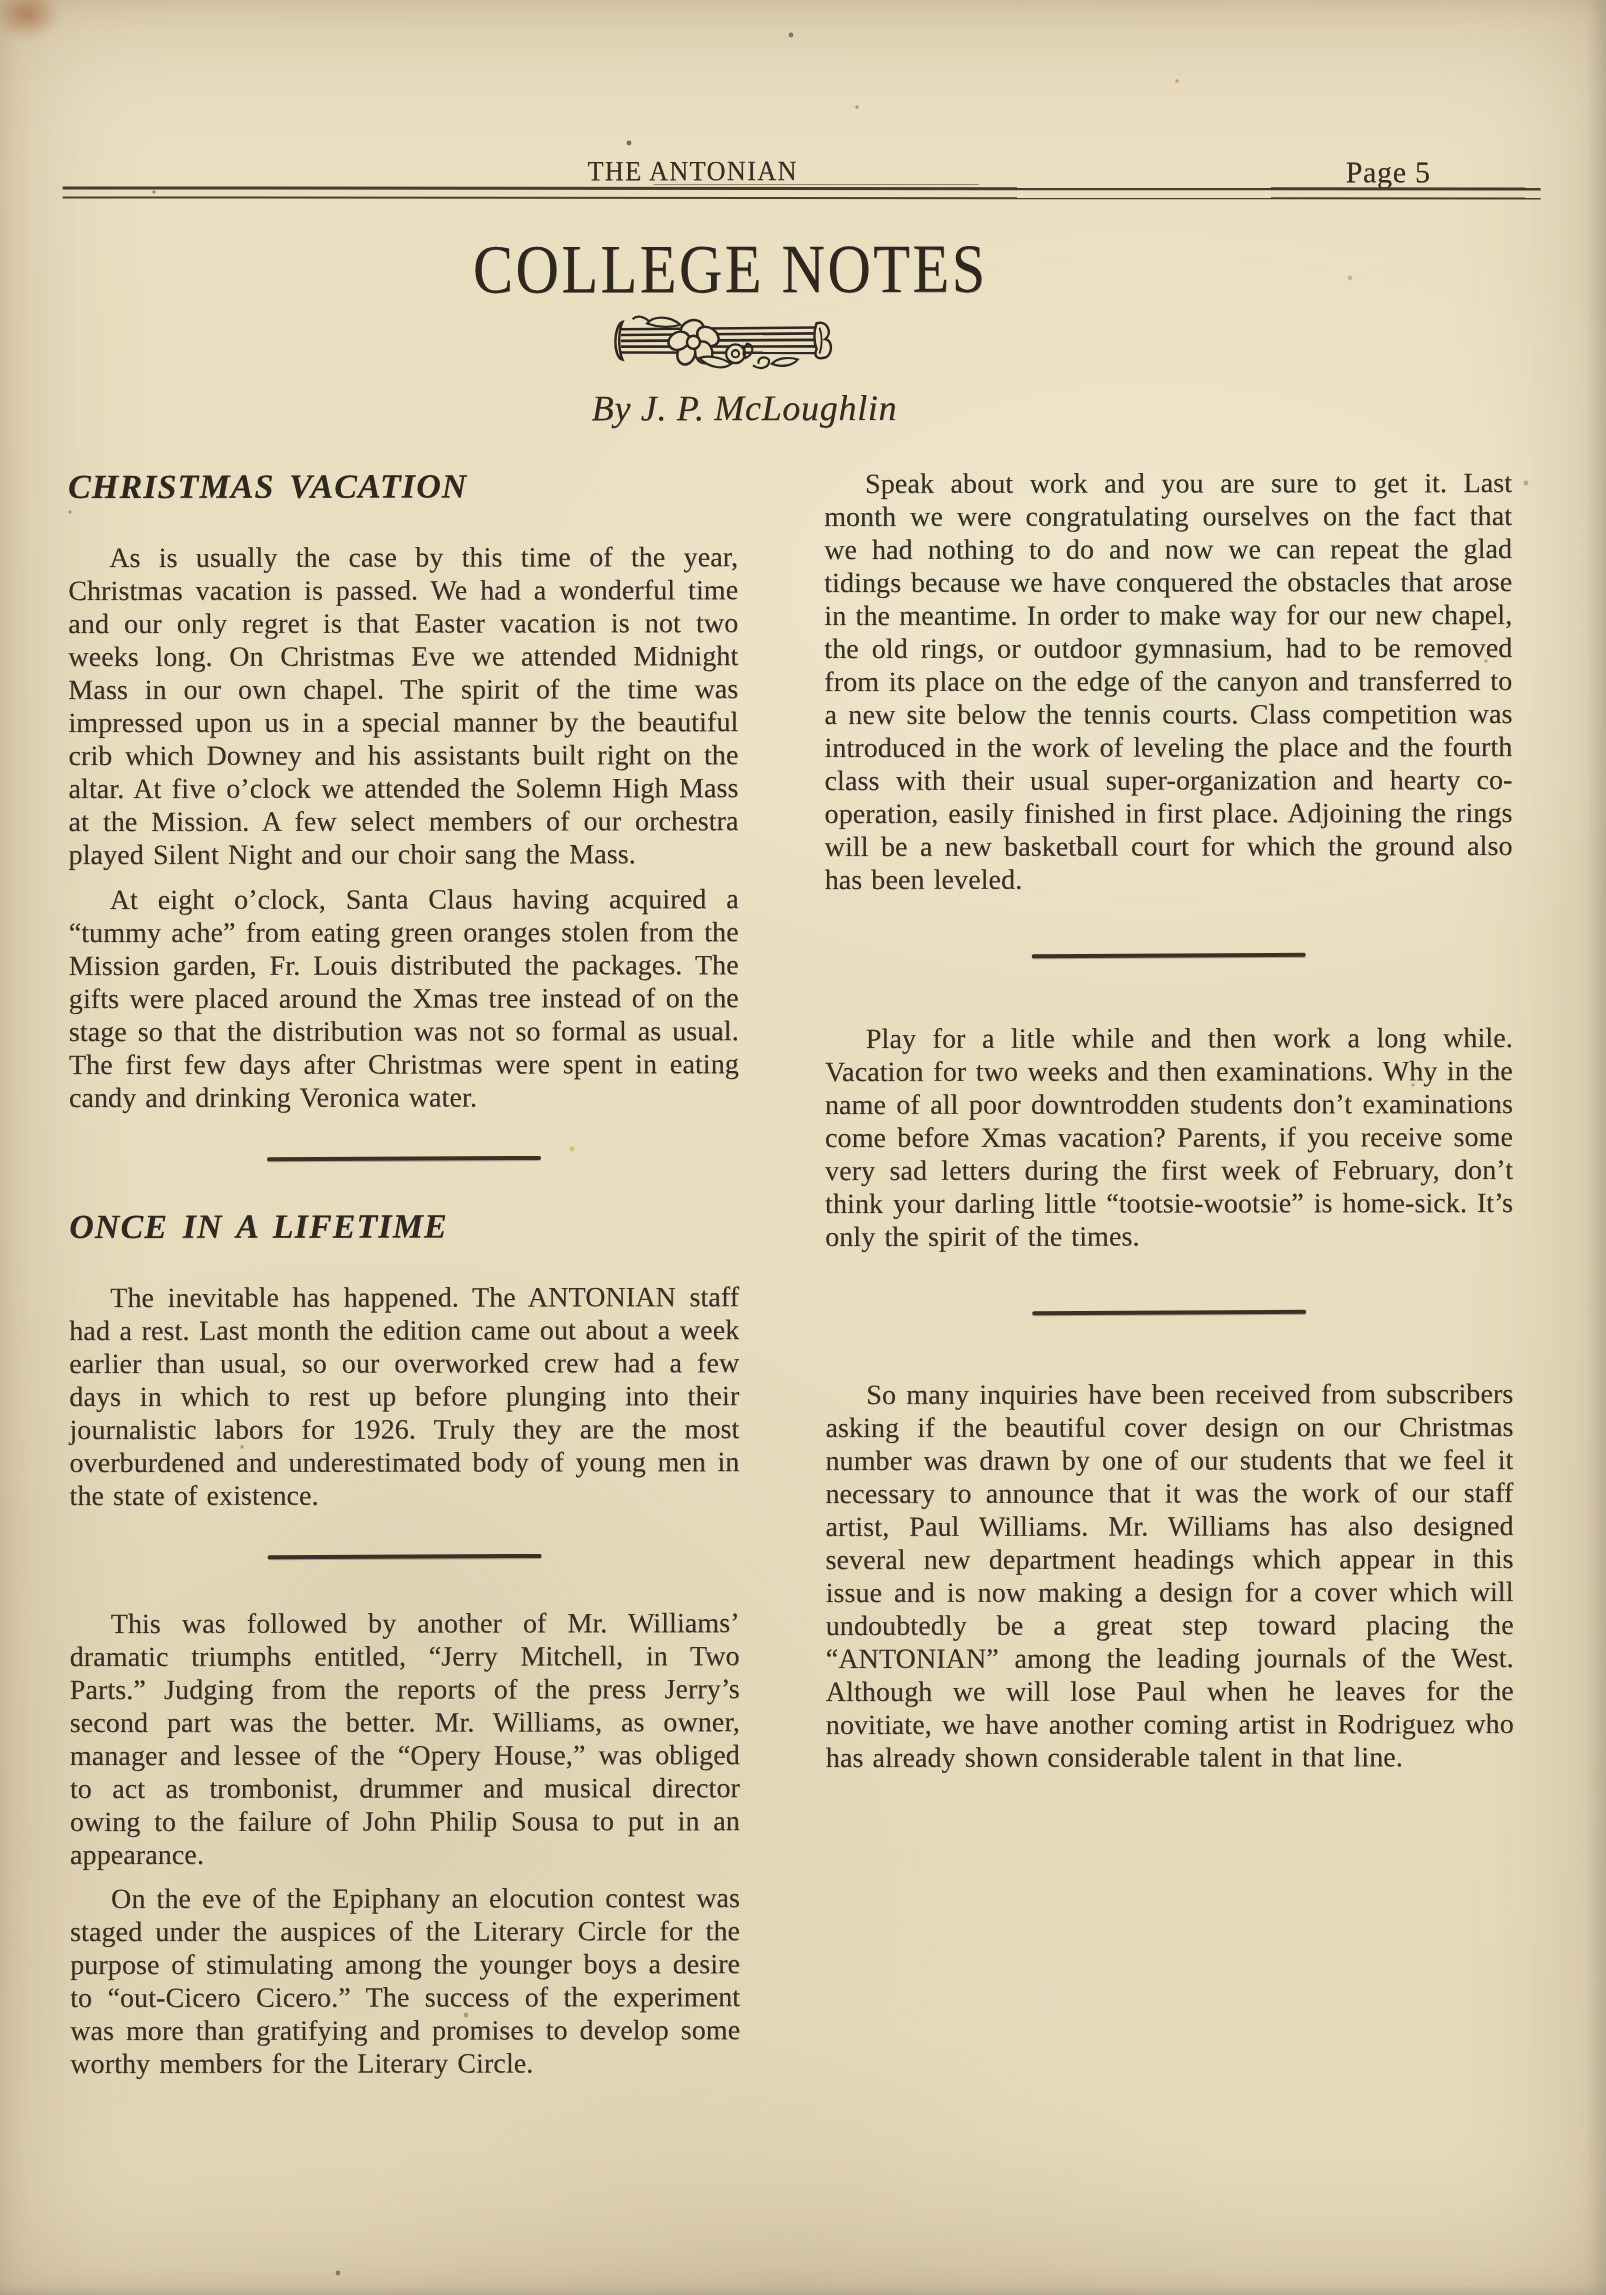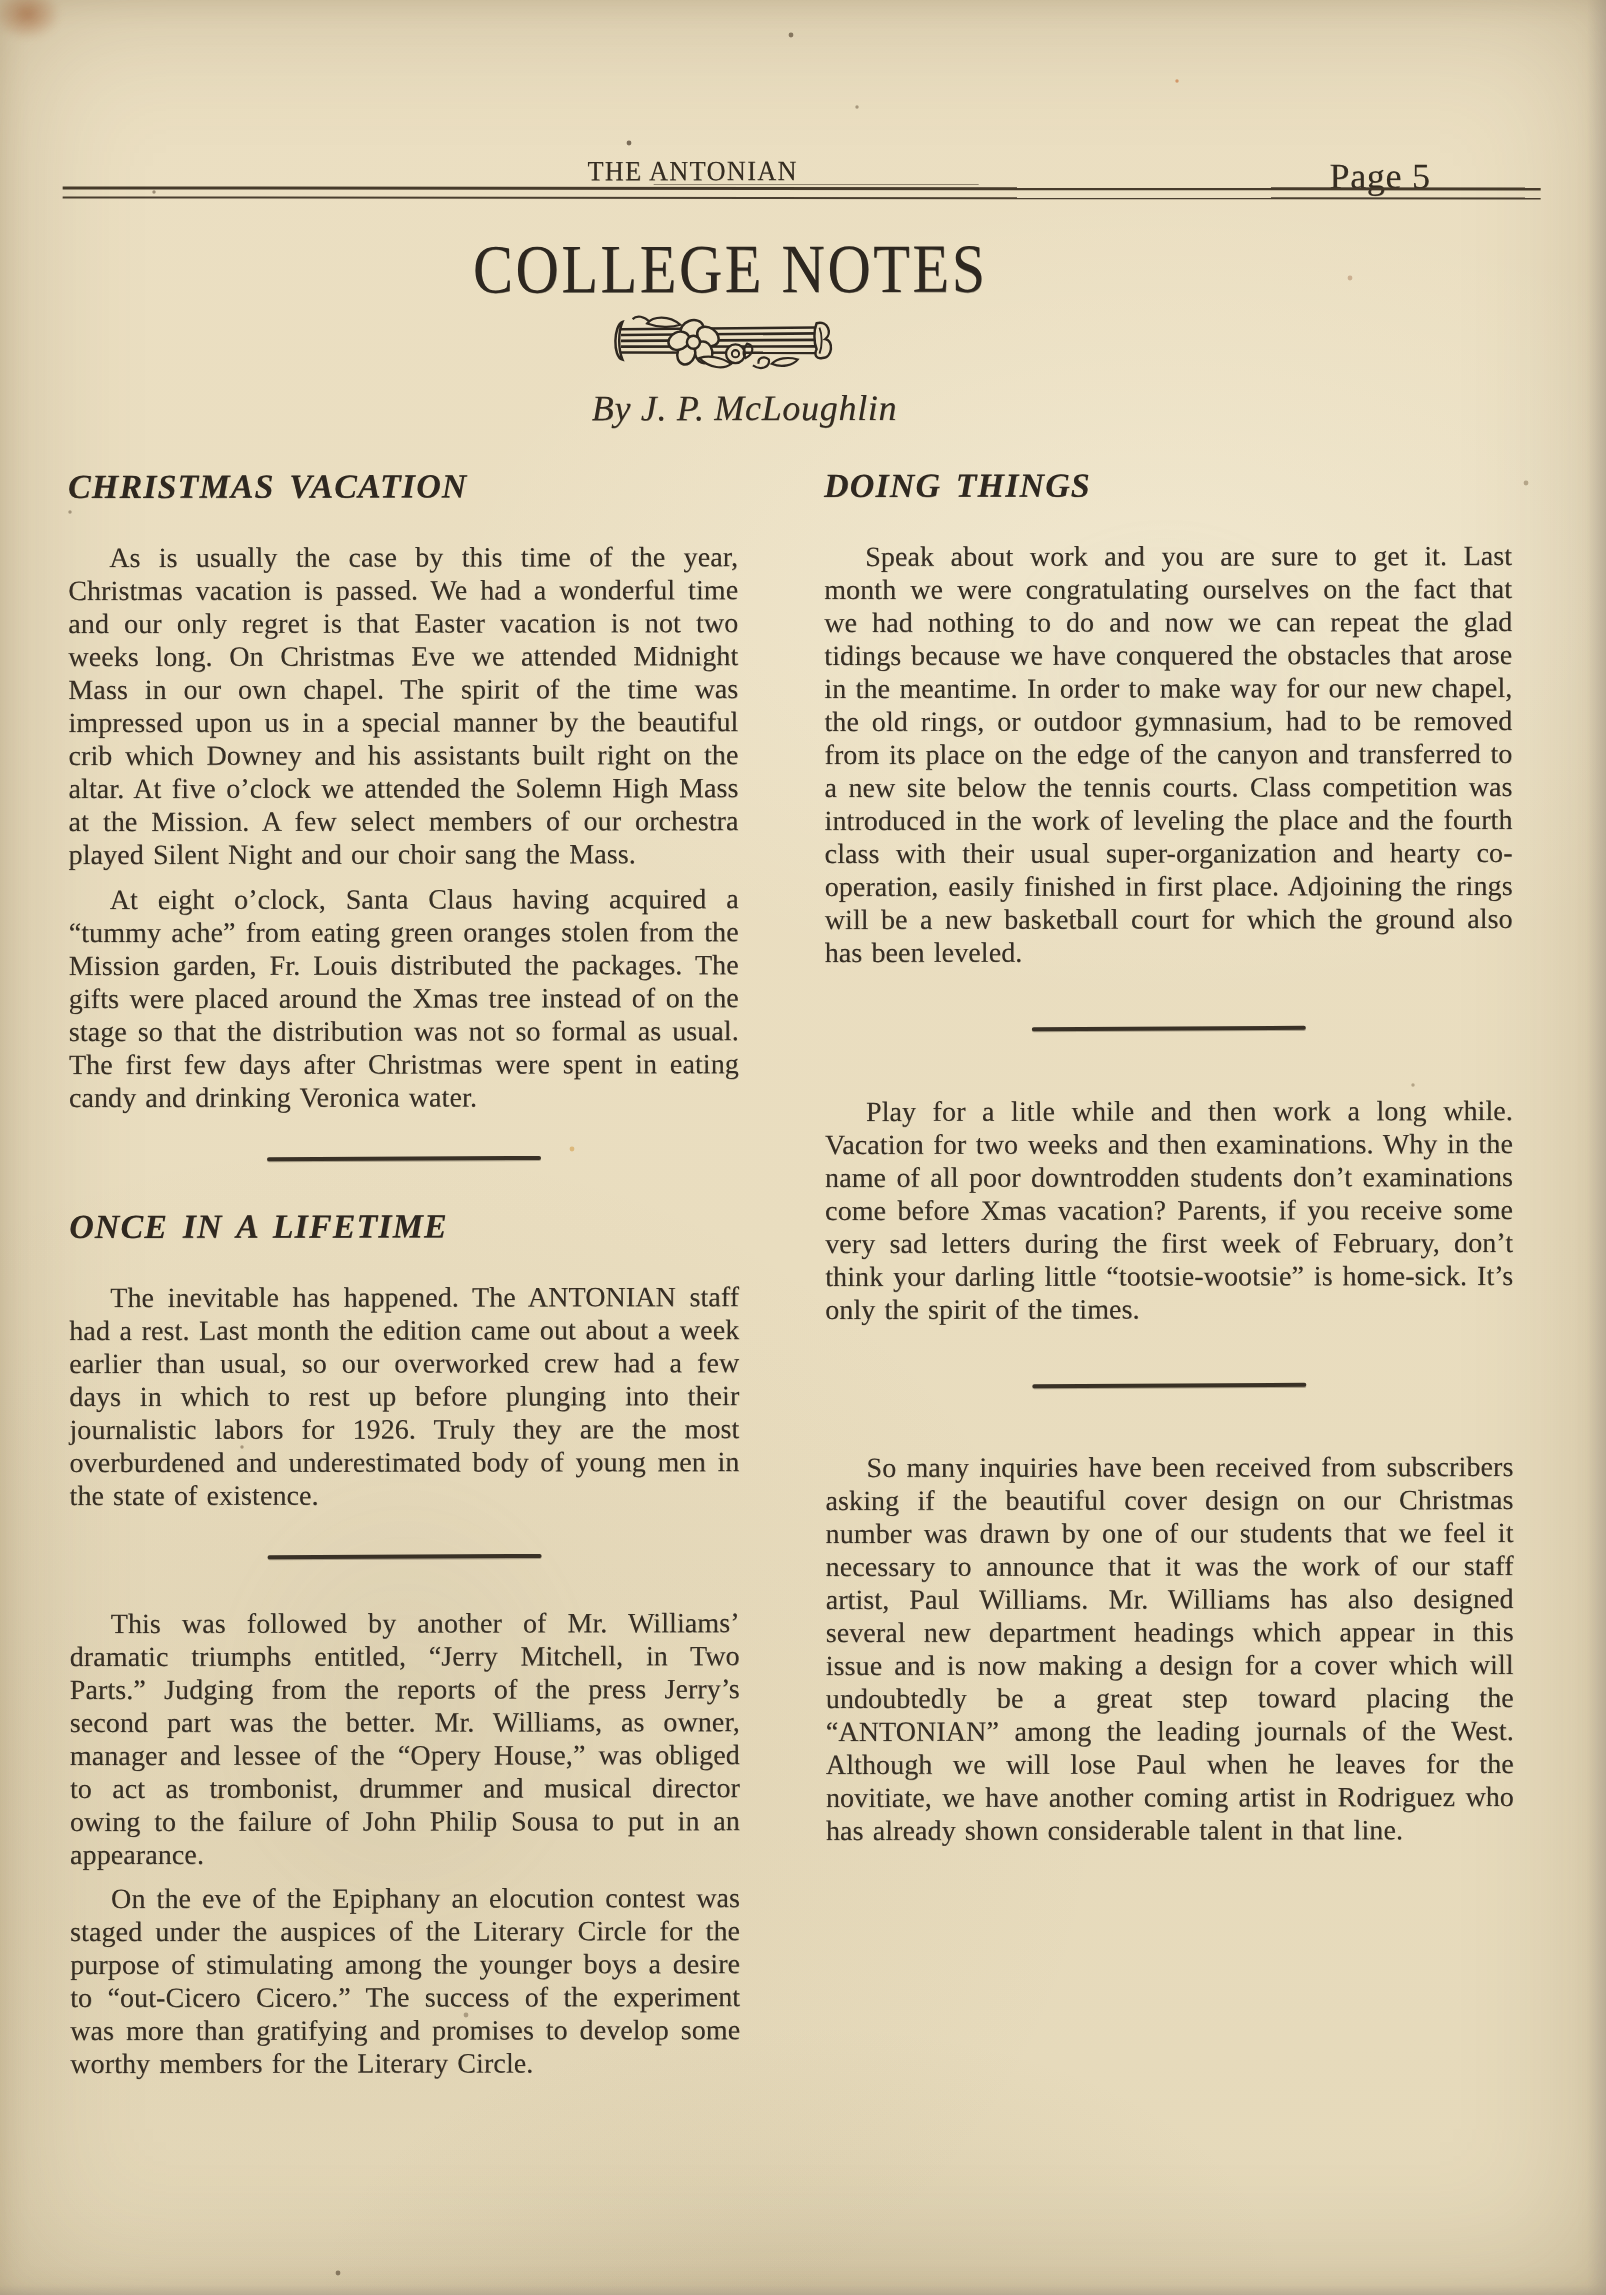--- a/index.html
+++ b/index.html
@@ -51,21 +51,21 @@
     filter:blur(6.5px); }
 
   .content { position:absolute; inset:0; transform:rotate(-0.08deg); }
 
   .masthead-row { position:absolute; top:155px; left:0; width:100%; }
   .masthead { position:absolute; left:0; width:100%; text-align:center;
     transform:translateX(-109px) scaleX(.94);
     font-size:28px; letter-spacing:1.4px; color:#352d22;
     text-shadow:0.3px 0.4px 0.6px rgba(53,45,34,.5); }
   .pageno { position:absolute; top:1.4px; right:174px;
-    font-size:36px; letter-spacing:0.7px; color:#352d22;
+    font-size:30px; letter-spacing:0.7px; color:#352d22;
     text-shadow:0.3px 0.4px 0.6px rgba(53,45,34,.5); }
   .head-rule { position:absolute; top:187px; left:64px; right:64px; height:6.5px;
     border-top:3.6px solid #453a2b; border-bottom:2.2px solid #4a3f30;
     transform:rotate(0.12deg); }
   .head-rule:after { content:""; position:absolute; left:40%; right:38%; top:-6.5px;
     border-top:1.4px solid rgba(69,58,43,.55); }
 
   .title { position:absolute; top:230px; left:297px; width:869px; text-align:center;
     font-size:69px; font-weight:400; letter-spacing:2.9px; color:#2d2720; margin:0;
     transform:scaleX(.87); text-shadow:0.4px 0.6px 0.7px rgba(45,39,32,.45); }
@@ -167,21 +167,20 @@
       <h2>ONCE IN A LIFETIME</h2>
       <p>The inevitable has happened.  The ANTONIAN staff had a rest.  Last month the edition came out about a week earlier than usual, so our overworked crew had a few days in which to rest up before plunging into their journalistic labors for 1926.  Truly they are the most overburdened and underestimated body of young men in the state of existence.</p>
 
       <div class="rule"></div>
 
       <p>This was followed by another of Mr. Williams’ dramatic triumphs entitled, “Jerry Mitchell, in Two Parts.”  Judging from the reports of the press Jerry’s second part was the better.  Mr. Williams, as owner, manager and lessee of the “Opery House,” was obliged to act as trombonist, drummer and musical director owing to the failure of John Philip Sousa to put in an appearance.</p>
       <p>On the eve of the Epiphany an elocution contest was staged under the auspices of the Literary  Circle for  the purpose  of stimulating among the younger boys a desire to “out-Cicero Cicero.”  The success of the experiment was more than gratifying and promises to develop some worthy members for the Literary Circle.</p>
     </section>
 
     <section class="col col-right">
-      <h2>DOING THINGS</h2>
       <p>Speak about work and you are sure to get it.  Last month we were congratulating ourselves on the fact that we had nothing to do and now we can repeat the glad tidings because we have conquered the obstacles that arose in the meantime.  In order to make way for our new chapel, the old rings, or outdoor gymnasium, had to be removed from its place on the edge of the canyon and transferred to a new site below the tennis courts.  Class  competition  was introduced in the work of leveling the place and the fourth class with their usual super-organization and hearty co-operation, easily finished in first place.  Adjoining the rings will be a new basketball court for which the ground also has been leveled.</p>
 
       <div class="rule"></div>
 
       <p>Play for a litle while and then work a long while.  Vacation for two weeks and then examinations.  Why in the name of all poor downtrodden students don’t examinations come before Xmas vacation?  Parents, if you receive some very sad letters during the first week of February, don’t think your darling little “tootsie-wootsie” is home-sick.  It’s only the spirit of the times.</p>
 
       <div class="rule"></div>
 
       <p>So many inquiries have been received from subscribers asking if the beautiful cover design on our Christmas number was drawn by one of our students that we feel it necessary to announce that it was the work of our staff artist, Paul Williams.  Mr. Williams has also designed several new department headings which appear in this issue and is now making a design for a cover which will undoubtedly be a great step toward placing the “ANTONIAN” among the leading journals of the West.  Although we will lose Paul when he leaves for the novitiate, we have another coming artist in Rodriguez who has already shown considerable talent in that line.</p>
     </section>

